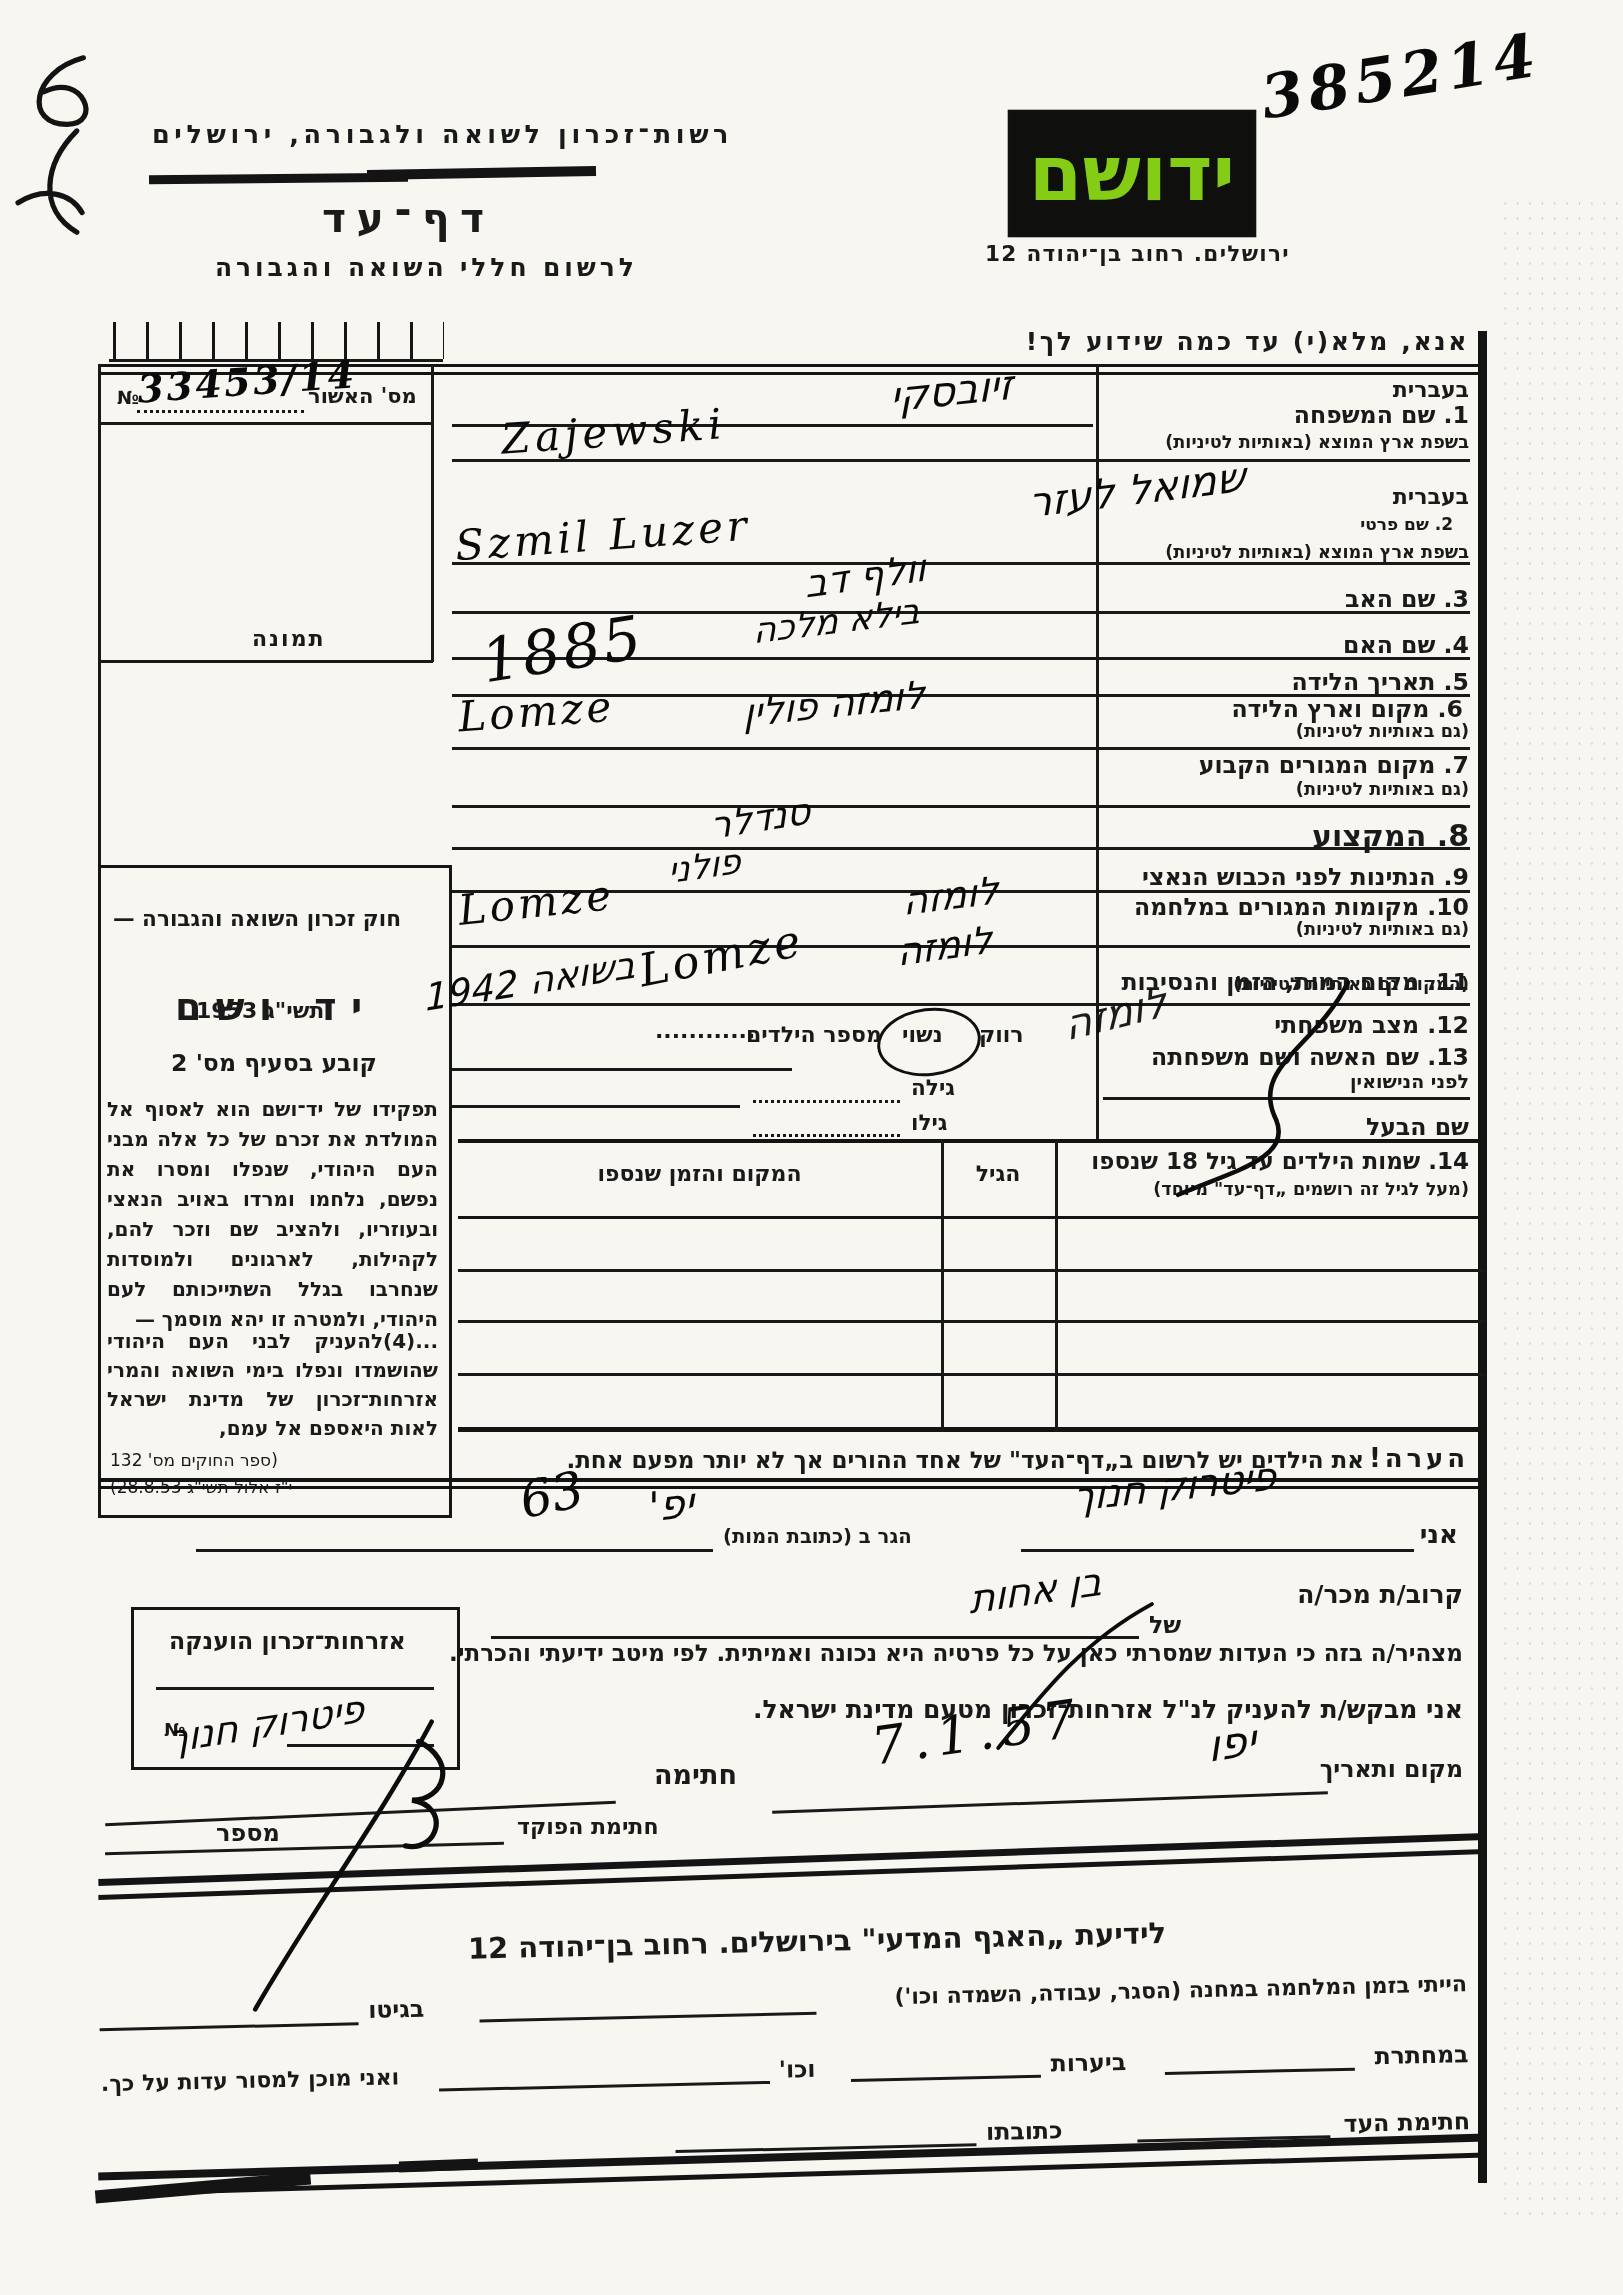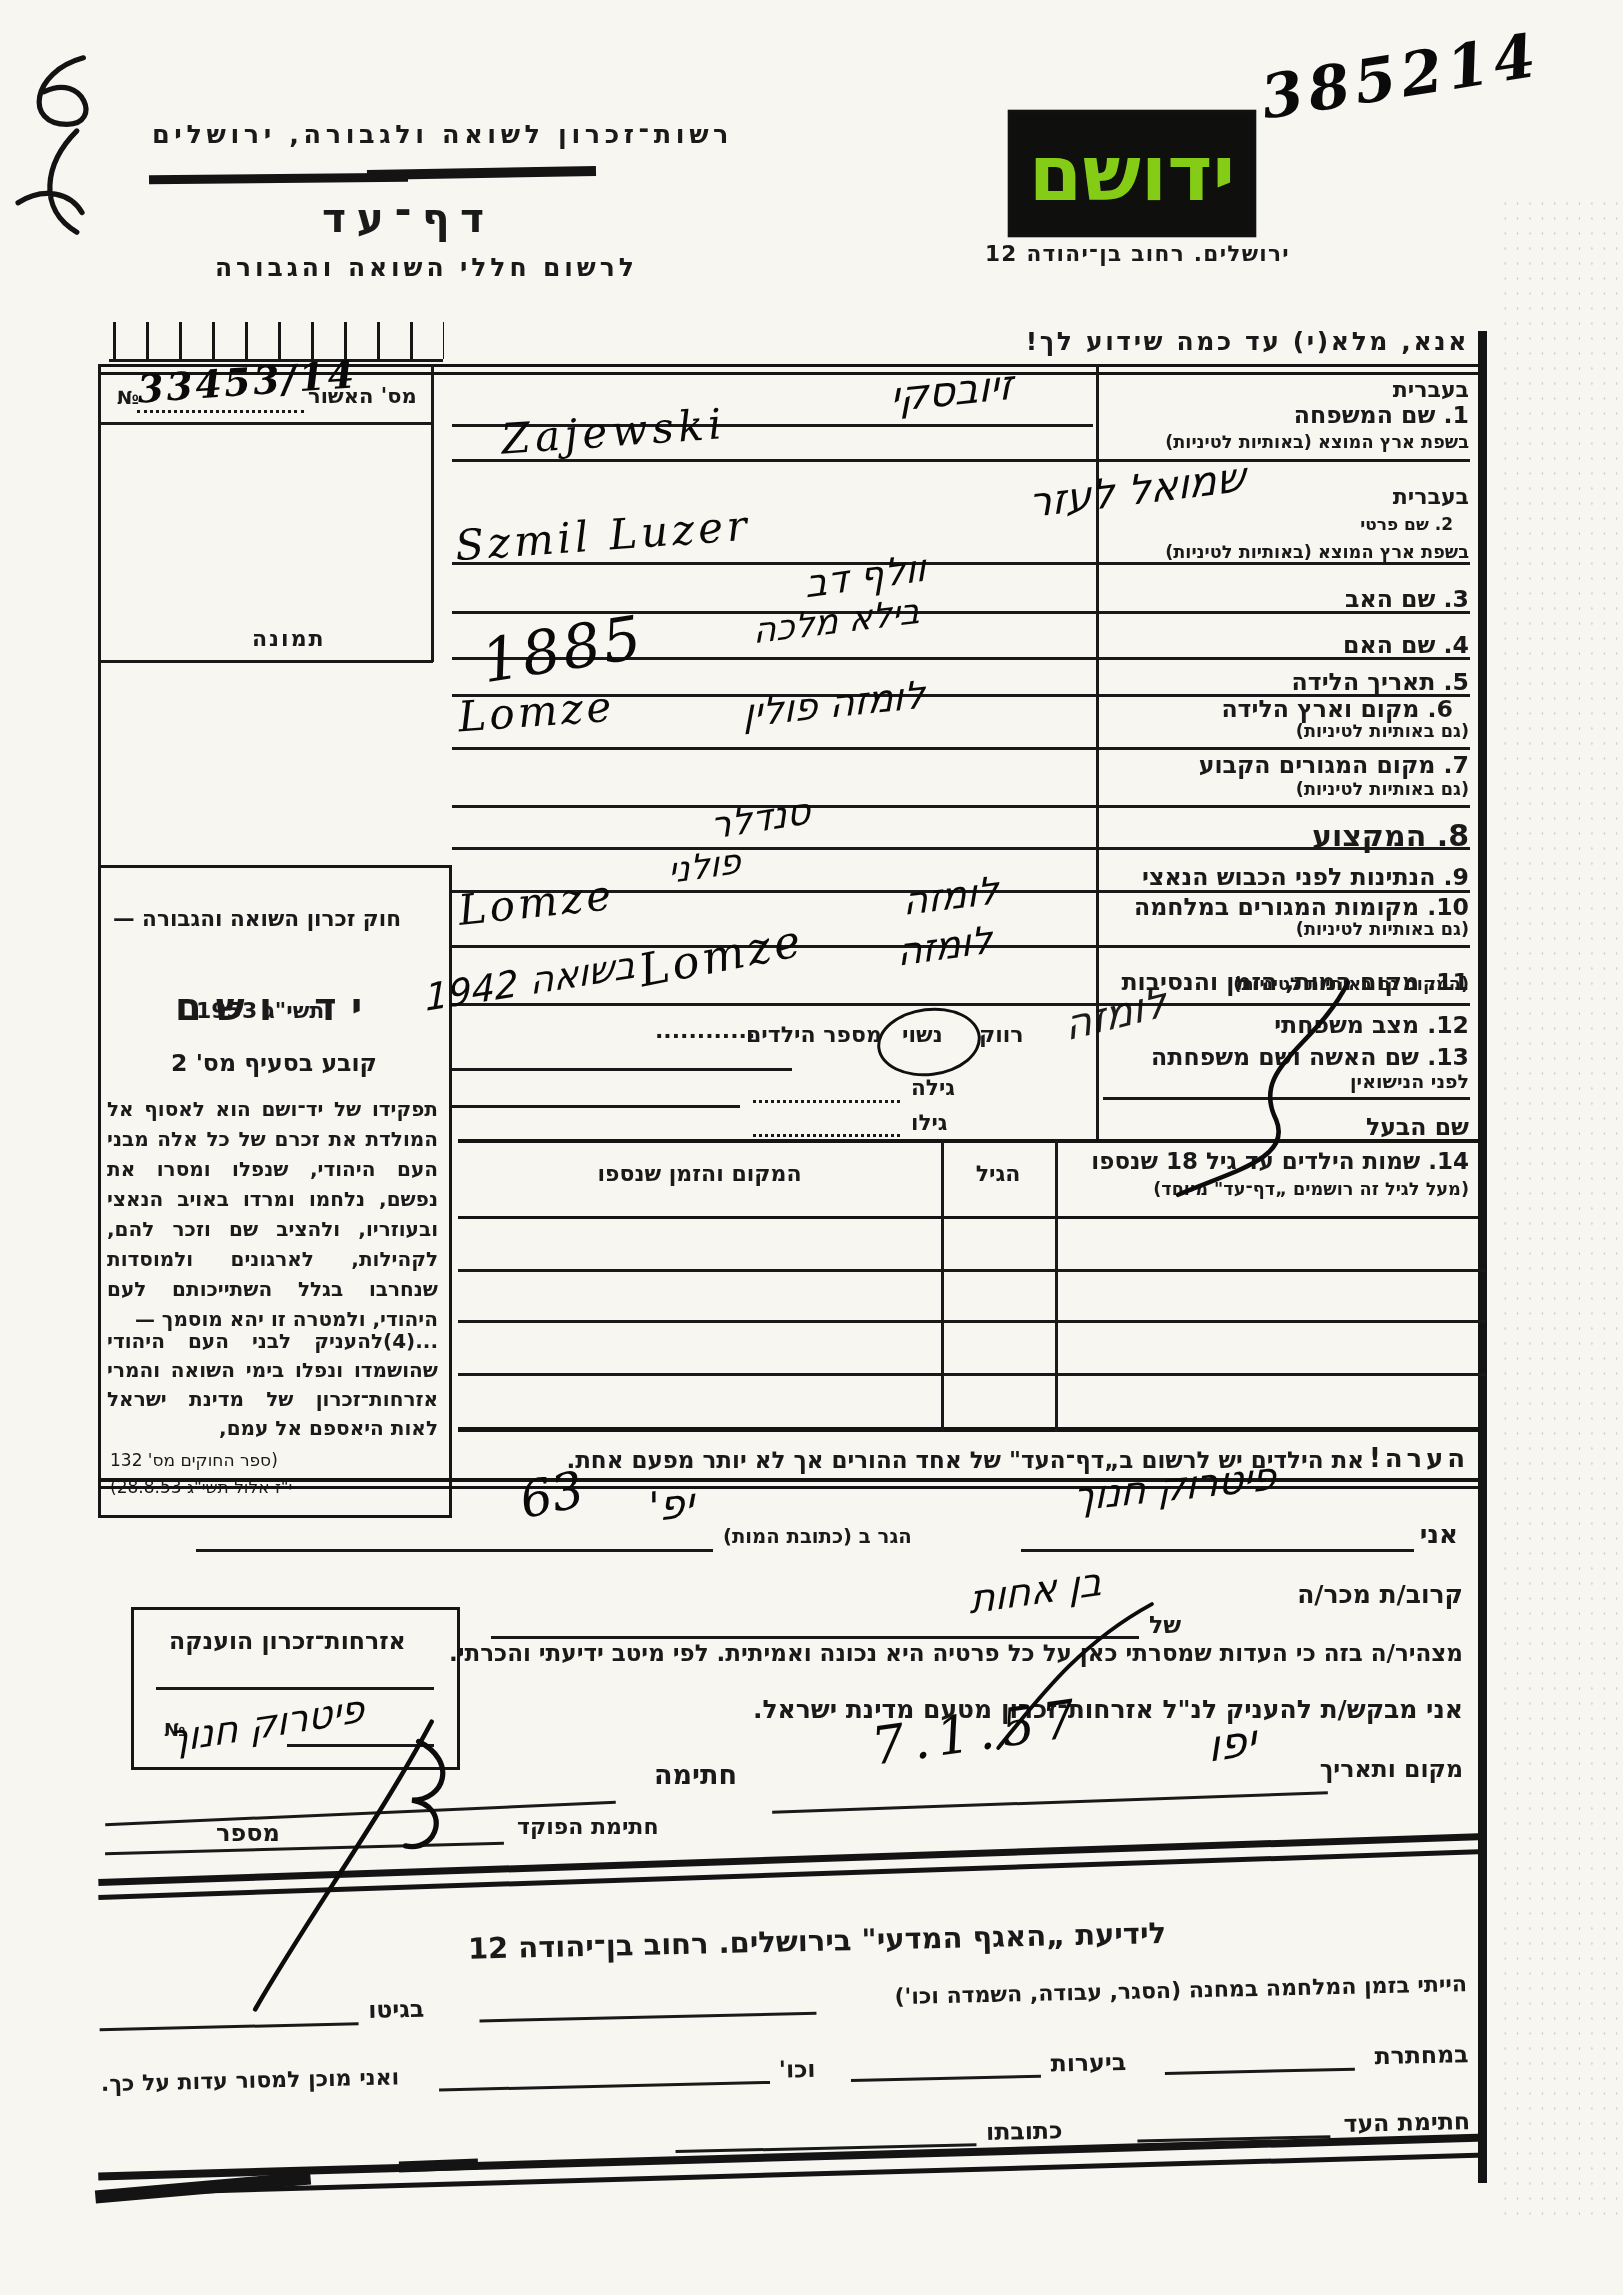--- a/index.html
+++ b/index.html
@@ -85,21 +85,21 @@
 
   <div class="t" style="right:154px;top:377px;font-size:22px;">בעברית</div>
   <div class="t" style="right:154px;top:401px;font-size:23.6px;">1. שם המשפחה</div>
   <div class="t" style="right:154px;top:432px;font-size:17.7px;">בשפת ארץ המוצא (באותיות לטיניות)</div>
   <div class="t" style="right:154px;top:484px;font-size:22px;">בעברית</div>
   <div class="t" style="right:170px;top:514px;font-size:17px;">2. שם פרטי</div>
   <div class="t" style="right:154px;top:542px;font-size:17.7px;">בשפת ארץ המוצא (באותיות לטיניות)</div>
   <div class="t" style="right:154px;top:585px;font-size:23.6px;">3. שם האב</div>
   <div class="t" style="right:154px;top:631px;font-size:23.6px;">4. שם האם</div>
   <div class="t" style="right:154px;top:668px;font-size:23.6px;">5. תאריך הלידה</div>
-  <div class="t" style="right:170px;top:695px;font-size:23.6px;">6. מקום וארץ הלידה</div>
+  <div class="t" style="right:160px;top:695px;font-size:23.6px;">6. מקום וארץ הלידה</div>
   <div class="t" style="right:154px;top:721px;font-size:17.7px;">(גם באותיות לטיניות)</div>
   <div class="t" style="right:154px;top:751px;font-size:23.6px;">7. מקום המגורים הקבוע</div>
   <div class="t" style="right:154px;top:779px;font-size:17.7px;">(גם באותיות לטיניות)</div>
   <div class="t" style="right:154px;top:818px;font-size:30px;">8. המקצוע</div>
   <div class="t" style="right:154px;top:863px;font-size:23.6px;">9. הנתינות לפני הכבוש הנאצי</div>
   <div class="t" style="right:154px;top:893px;font-size:23.6px;">10. מקומות המגורים במלחמה</div>
   <div class="t" style="right:154px;top:919px;font-size:17.7px;">(גם באותיות לטיניות)</div>
   <div class="t" style="right:154px;top:968px;font-size:23.6px;">11. מקום המות, הזמן והנסיבות</div>
   <div class="t" style="right:154px;top:974px;font-size:17.7px;">(המקום גם באותיות לטיניות)</div>
   <div class="t" style="right:154px;top:1011px;font-size:23.6px;">12. מצב משפחתי</div>

